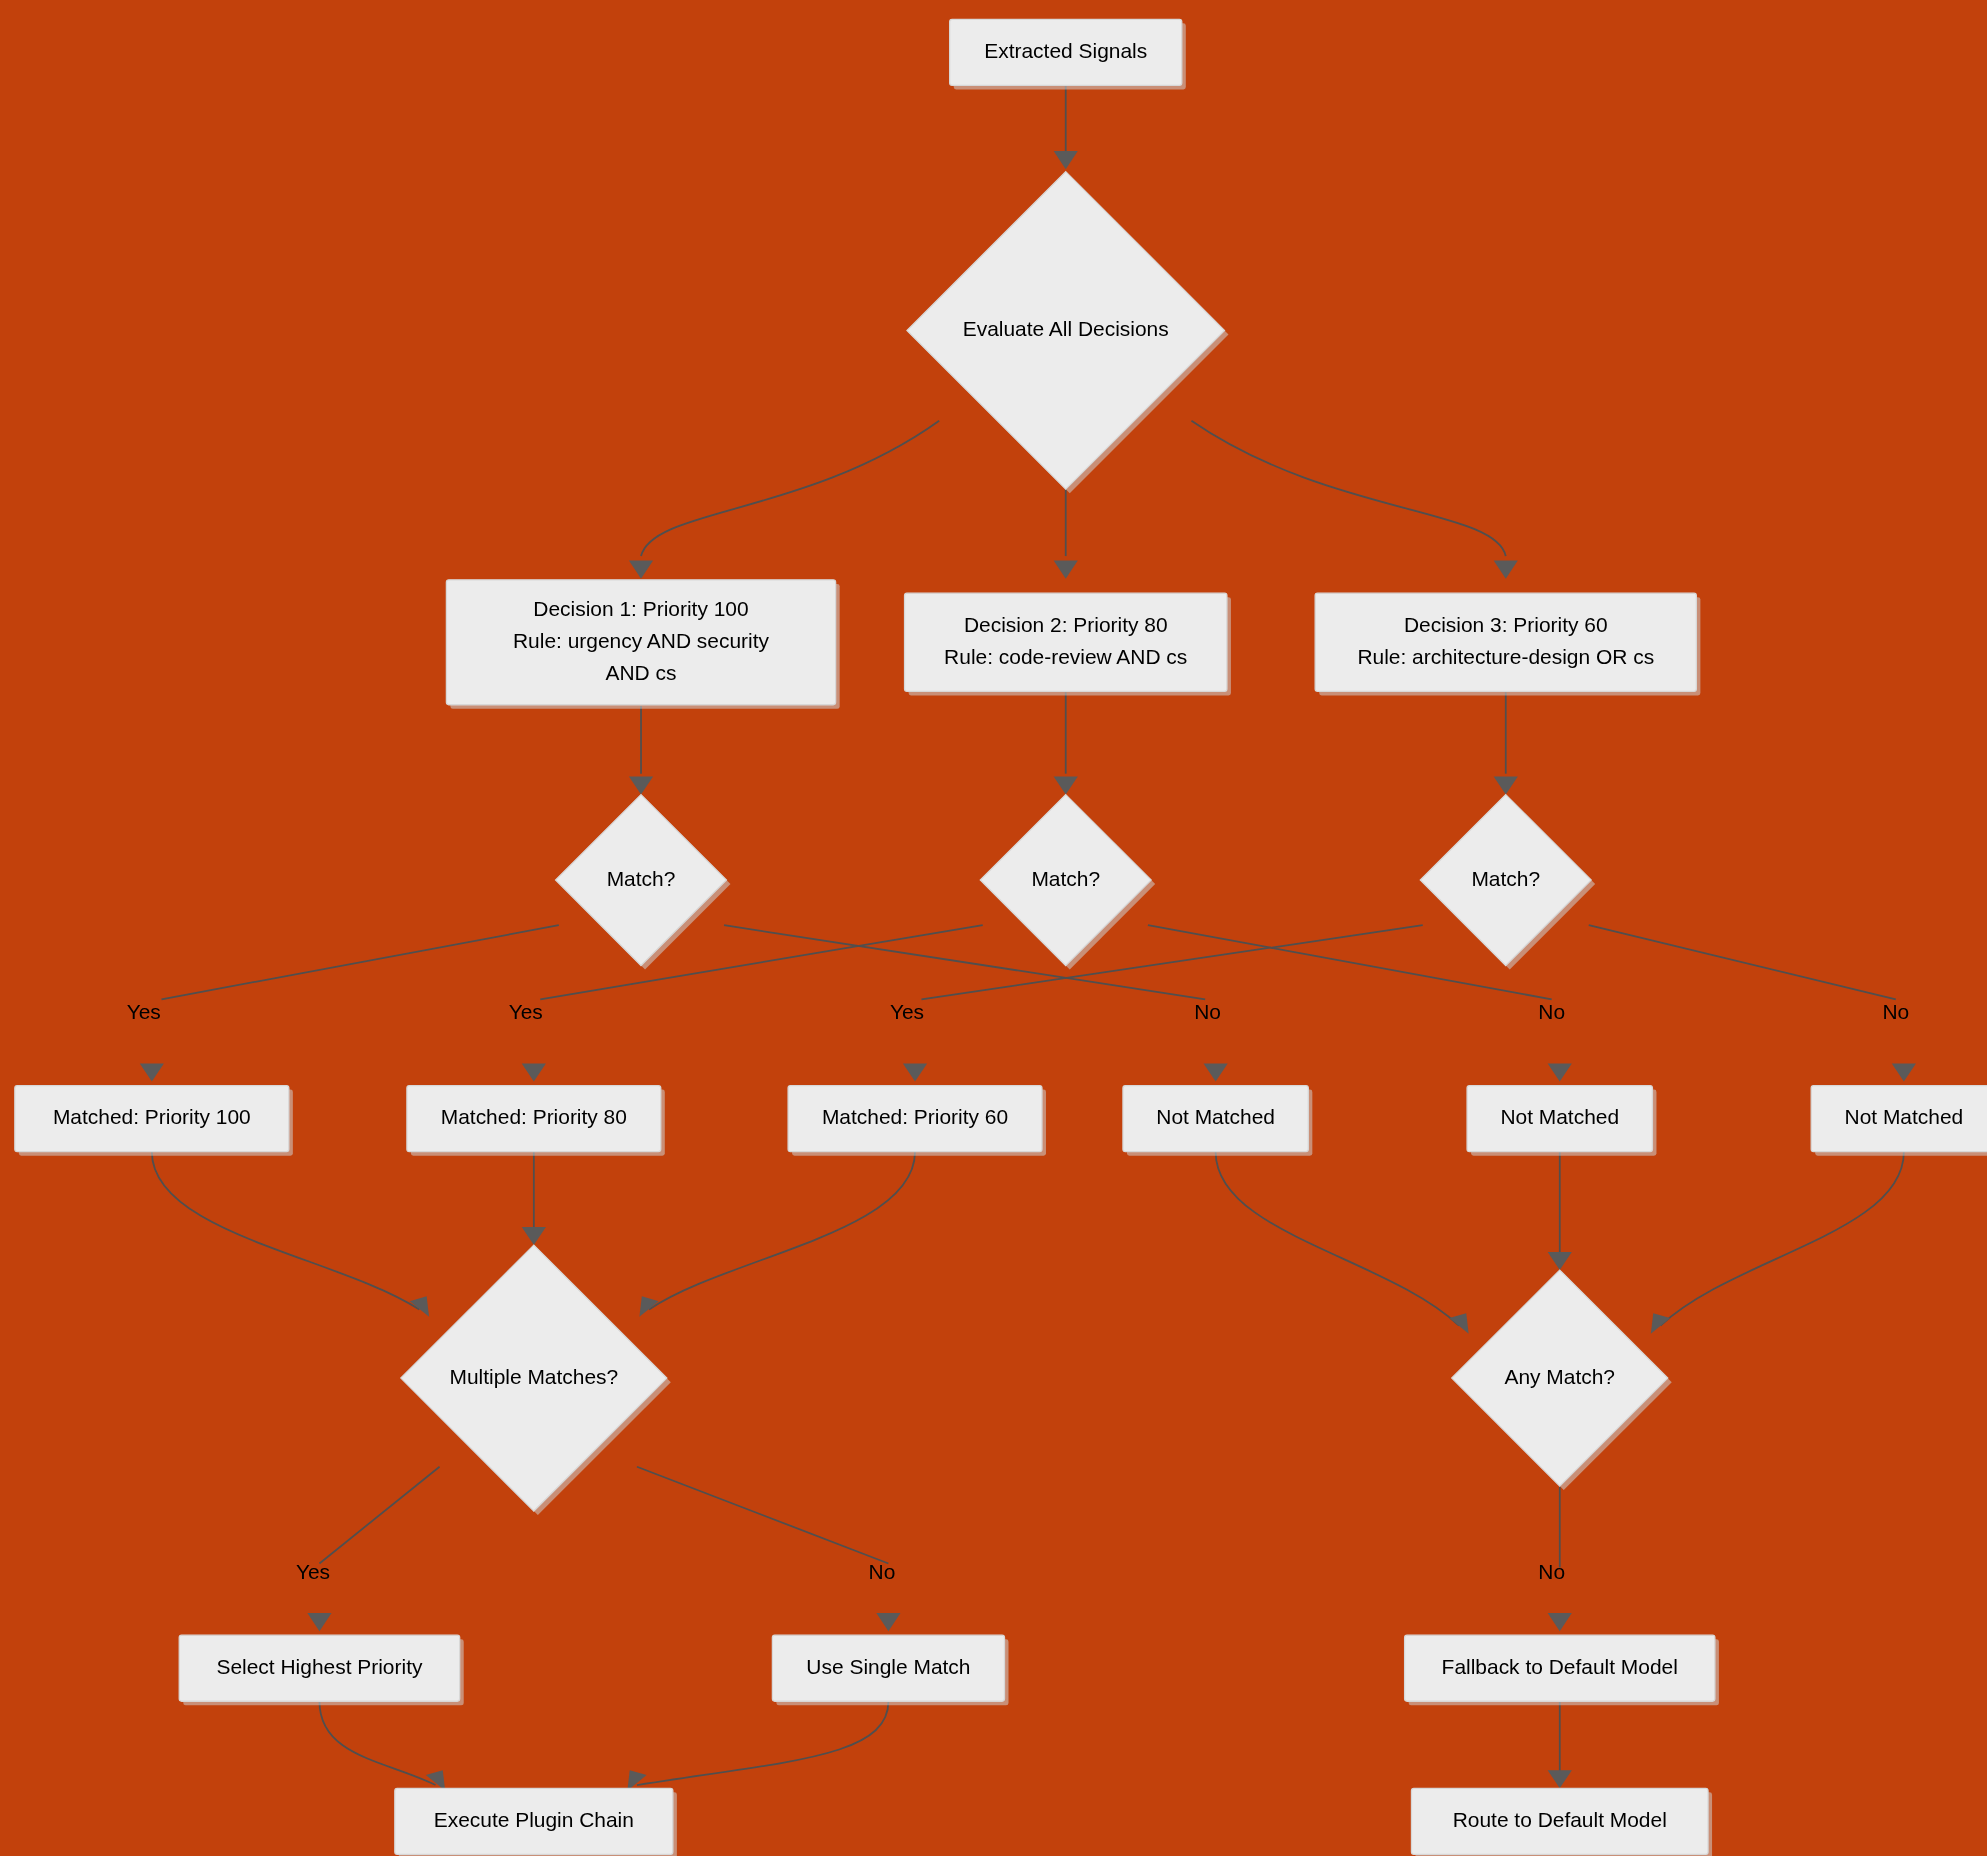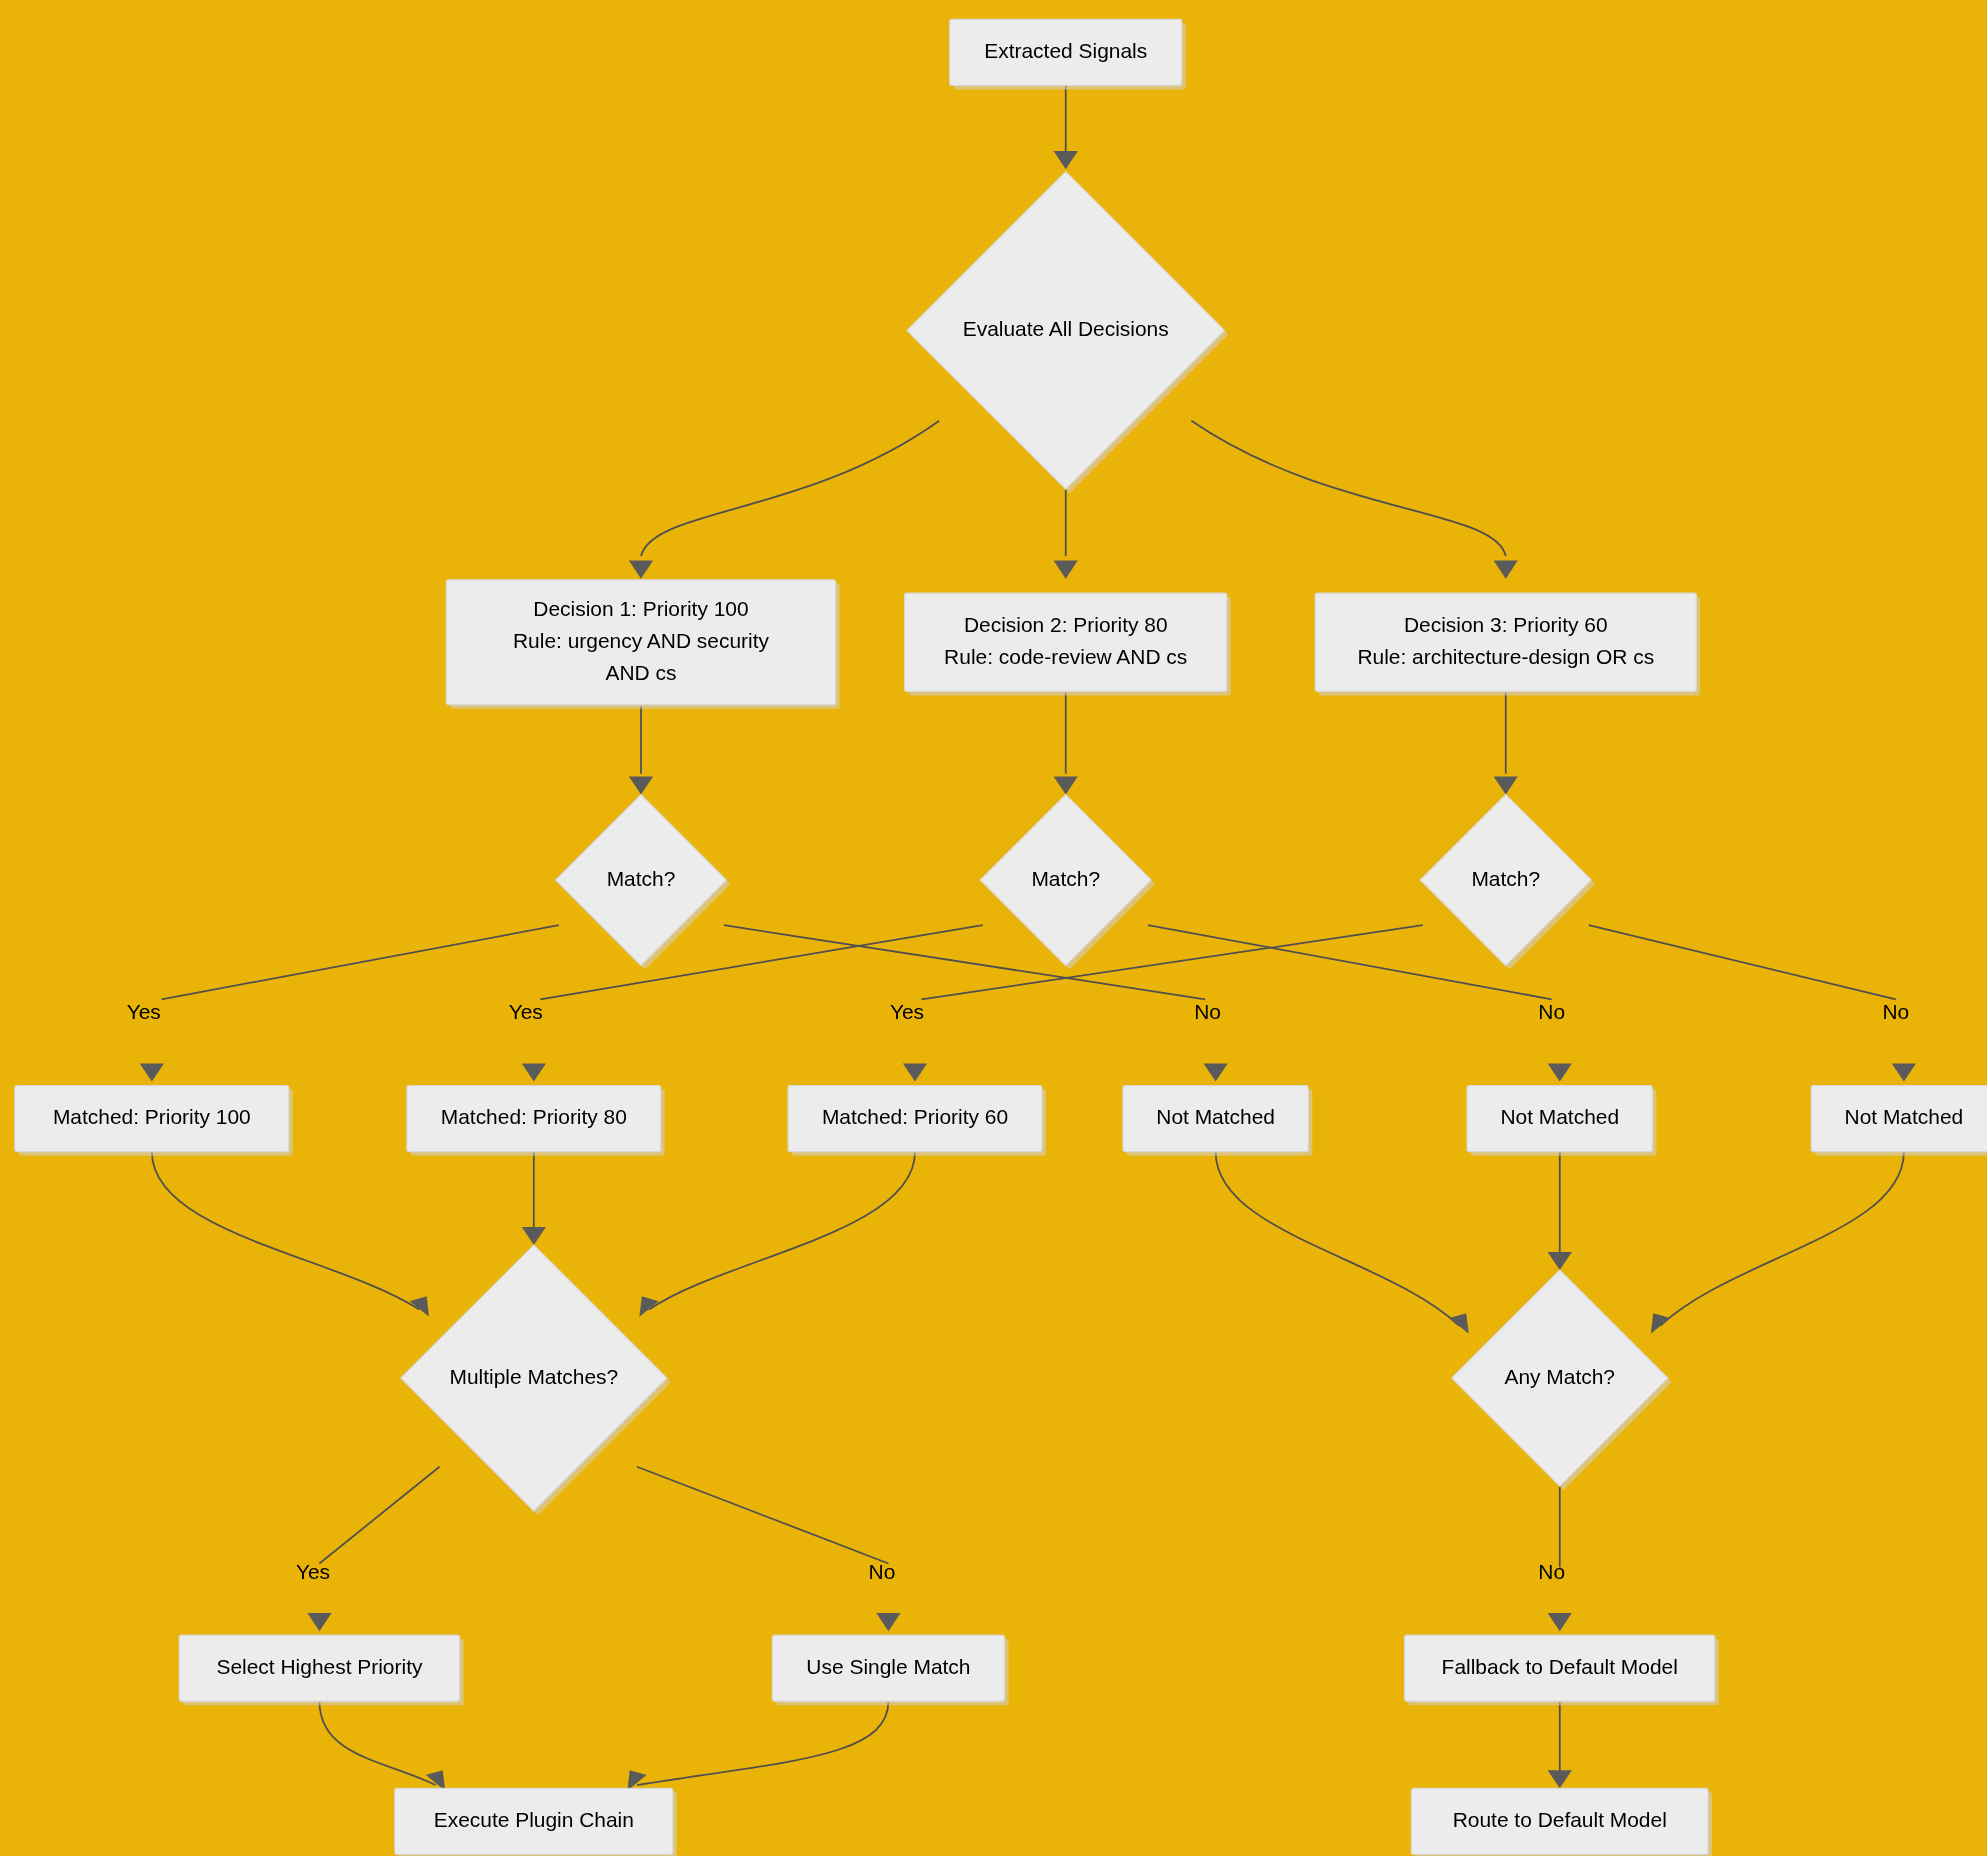--- a/index.html
+++ b/index.html
@@ -7,21 +7,21 @@
     padding: 0;
     background: #ffffff;
   }
   body {
     font-family: "Liberation Sans", sans-serif;
   }
   #diagram-root {
     position: relative;
     width: 1988px;
     height: 1856px;
-    background: #eab308;
+    background: #c2410c;
     overflow: hidden;
   }
   svg#flow {
     position: absolute;
     left: 0;
     top: 0;
     width: 1988px;
     height: 1856px;
     display: block;
   }

